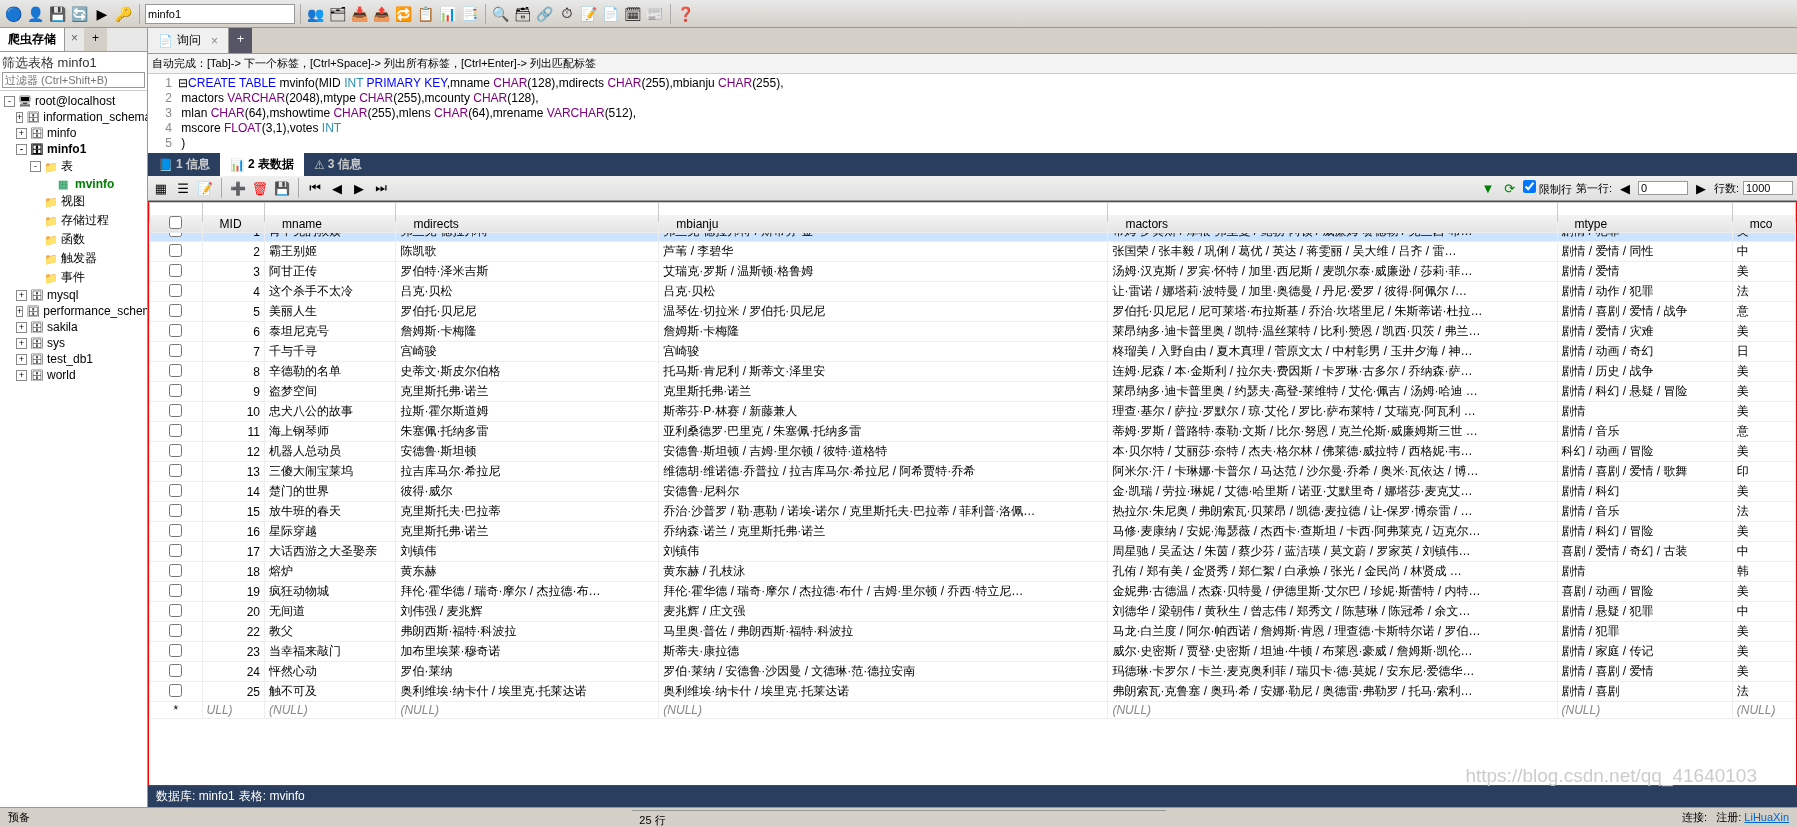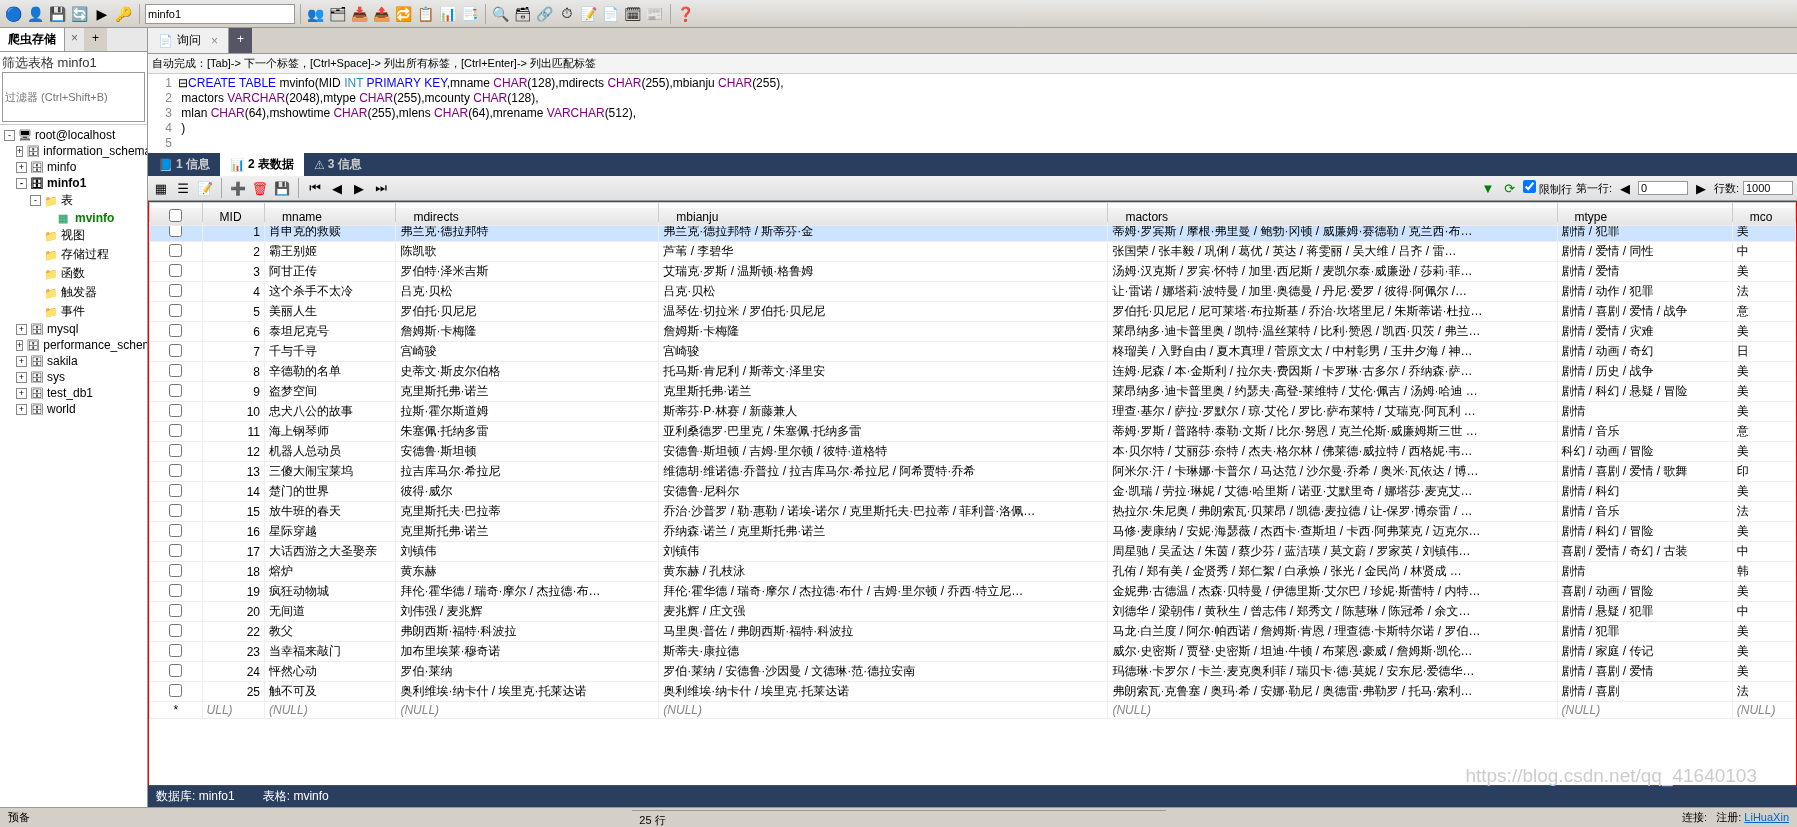--- a/index.html
+++ b/index.html
@@ -15,21 +15,21 @@
 .main-area { flex: 1; display: flex; overflow: hidden; }
 
 
 .sidebar { width: 148px; background: white; border-right: 1px solid #999; display: flex; flex-direction: column; }
 .sidebar-tabs { display: flex; background: #e8e8e8; border-bottom: 1px solid #999; }
 .sidebar-tab { padding: 3px 8px; font-size: 12px; background: white; border-right: 1px solid #999; font-weight: bold; }
 .sidebar-tab-close { padding: 3px 6px; cursor: pointer; color: #666; }
 .sidebar-tab-add { padding: 3px 8px; cursor: pointer; background: #d4d0c8; }
 .filter-box { padding: 2px; border-bottom: 1px solid #ccc; }
 .filter-label { font-size: 13px; color: #333; }
-.filter-input { width: 100%; border: 1px solid #999; font-size: 11px; padding: 18px 2px; color: #888; }
+.filter-input { width: 100%; border: 1px solid #999; font-size: 11px; padding: 1px 2px; color: #888; }
 .tree { flex: 1; overflow: auto; padding: 2px; font-size: 12px; }
 .tree-node { padding: 1px 0 1px 2px; display: flex; align-items: center; cursor: pointer; white-space: nowrap; }
 .tree-node.l1 { padding-left: 14px; }
 .tree-node.l2 { padding-left: 28px; }
 .tree-node.l3 { padding-left: 42px; }
 .tree-toggle { width: 11px; height: 11px; border: 1px solid #888; background: white; font-size: 9px; line-height: 9px; text-align: center; margin-right: 3px; }
 .tree-icon { width: 14px; height: 14px; margin-right: 3px; display: inline-block; }
 .tree-node.bold { font-weight: bold; }
 .tree-node.green { color: #008000; font-weight: bold; }
 .db-icon::before { content: "🗄"; font-size: 11px; }
@@ -61,35 +61,35 @@
 
 
 .data-toolbar { display: flex; align-items: center; background: linear-gradient(#f0f0f0, #e0e0e0); border-bottom: 1px solid #999; padding: 2px 4px; gap: 4px; }
 .dt-icon { width: 18px; height: 18px; display: flex; align-items: center; justify-content: center; cursor: pointer; font-size: 13px; }
 .dt-right { margin-left: auto; display: flex; align-items: center; gap: 4px; font-size: 11px; }
 .dt-input { width: 50px; border: 1px solid #999; font-size: 11px; padding: 0 2px; background: white; }
 
 
 .grid-wrapper { flex: 1; overflow: auto; background: white; border: 1px solid red; }
 .grid { border-collapse: collapse; font-size: 12px; width: 100%; }
-.grid th { background: linear-gradient(#f4f4f4, #e4e4e4); border: 1px solid #ccc; padding: 1px 17px; text-align: left; font-weight: normal; position: sticky; top: 5px; }
+.grid th { background: linear-gradient(#f4f4f4, #e4e4e4); border: 1px solid #ccc; padding: 1px 17px; text-align: left; font-weight: normal; position: sticky; top: 12px; }
 .grid td { border: 1px solid #eee; padding: 1px 4px; white-space: nowrap; overflow: hidden; }
 .grid tr.selected td { background: #cce4ff; }
 .grid .chk-col { width: 20px; text-align: center; }
 .grid .id-col { text-align: right; width: 40px; }
 .grid .null { font-style: italic; color: #888; }
 .col-mname { width: 120px; }
 .col-mdirects { width: 240px; }
 .col-mbianju { width: 410px; }
 .col-mactors { width: 410px; }
 .col-mtype { width: 160px; }
 .col-mco { width: 30px; }
 
 
-.status1 { background: #2a3f5f; color: white; padding: 2px 8px; font-size: 12px; display: flex; gap: 28px; }
+.status1 { background: #2a3f5f; color: white; padding: 2px 8px; font-size: 12px; display: flex; gap: 4px; }
 .status-center { position: absolute; left: 50%; transform: translateX(-50%); background: #d4d0c8; color: black; padding: 2px 500px 2px 8px; font-size: 11px; border-top: 1px solid #999; }
 .status2 { background: #d4d0c8; padding: 2px 8px; font-size: 11px; display: flex; border-top: 1px solid #999; position: relative; }
 .status2-right { margin-left: auto; }
 .watermark { position: absolute; right: 40px; bottom: 40px; color: #ccc; font-size: 19px; pointer-events: none; }
 </style>
 </head>
 <body>
 
 <div class="main-toolbar">
   <span class="tb-icon">🔵</span>
@@ -168,20 +168,21 @@
             <div>1</div>
             <div>2</div>
             <div>3</div>
             <div>4</div>
             <div>5</div>
           </div>
         <div class="sql-code">
           <div>⊟<span class="kw">CREATE</span> <span class="kw">TABLE</span> mvinfo(MID <span class="typ">INT</span> <span class="kw">PRIMARY KEY</span>,mname <span class="fn">CHAR</span>(128),mdirects <span class="fn">CHAR</span>(255),mbianju <span class="fn">CHAR</span>(255),</div>
           <div>&nbsp;mactors <span class="fn">VARCHAR</span>(2048),mtype <span class="fn">CHAR</span>(255),mcounty <span class="fn">CHAR</span>(128),</div>
           <div>&nbsp;mlan <span class="fn">CHAR</span>(64),mshowtime <span class="fn">CHAR</span>(255),mlens <span class="fn">CHAR</span>(64),mrename <span class="fn">VARCHAR</span>(512),</div>
+          <div>&nbsp;mscore <span class="fn">FLOAT</span>(3,1),votes <span class="typ">INT</span></div>
           <div>&nbsp;)</div>
         </div>
       </div>
     </div>
 
     <div class="data-tabs">
       <div class="data-tab">📘 <span class="num">1 信息</span></div>
       <div class="data-tab active">📊 <span class="num">2 表数据</span></div>
       <div class="data-tab">⚠ <span class="num">3 信息</span></div>
     </div>

